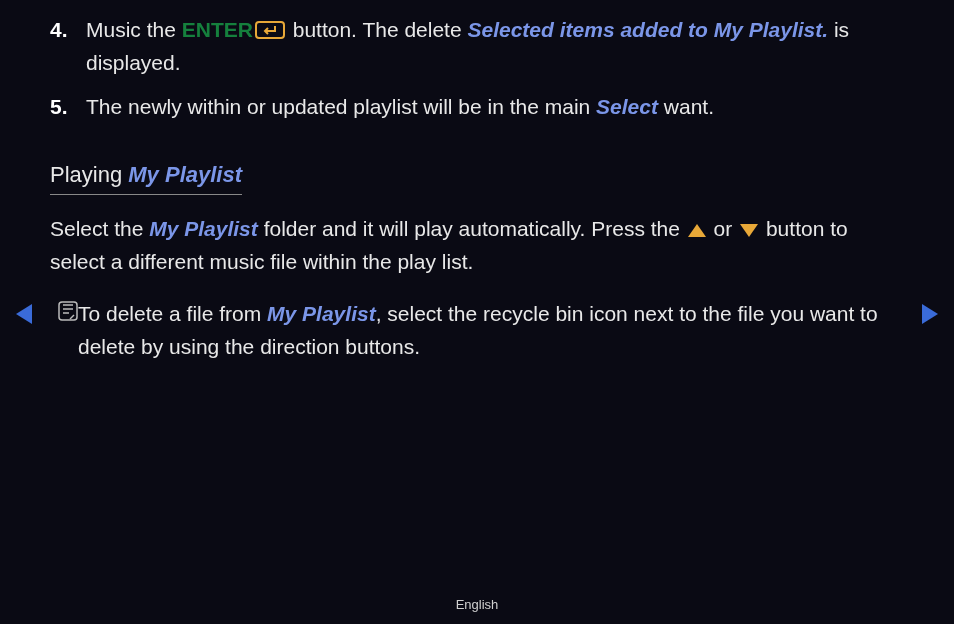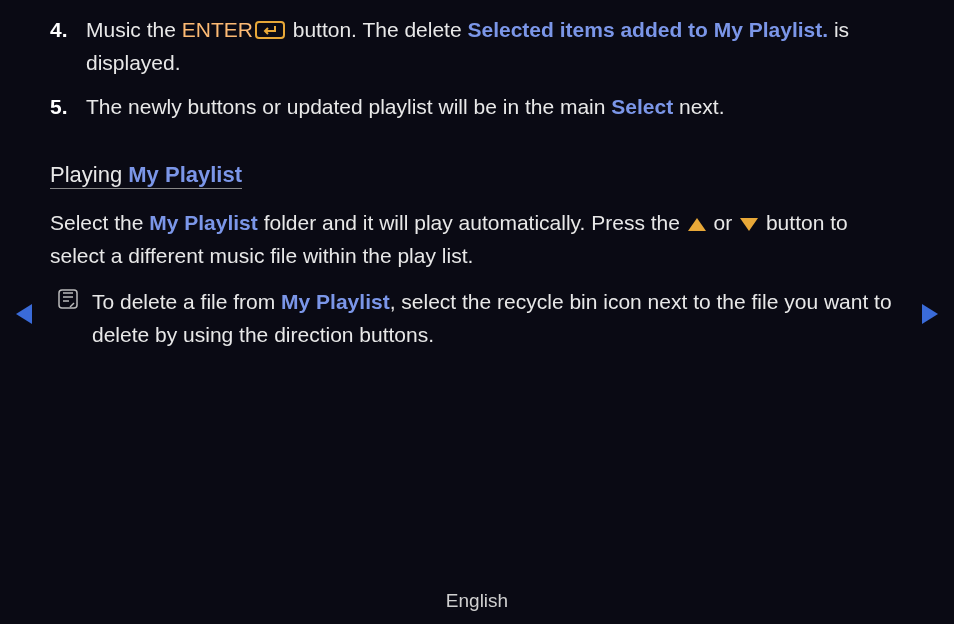--- a/index.html
+++ b/index.html
@@ -26,39 +26,38 @@
       margin-bottom: 12px;
       line-height: 1.5;
     }
     ol li .num {
       position: absolute;
       left: -12px;
       top: 0;
       font-weight: bold;
       color: #ffffff;
     }
-    .bold { font-weight: normal; color: #fdba74; }
-    .highlight { color: #7b96e8; font-weight: bold; }
+    .bold { font-weight: bold; color: #15803d; }
+    .highlight { color: #7b96e8; font-weight: bold; font-style: italic; }
     .section-title {
       margin-top: 28px;
       margin-bottom: 18px;
       font-size: 22px;
       color: #e8e8e8;
       border-bottom: 1px solid #888;
       display: inline-block;
-      padding-bottom: 0;
+      padding-bottom: 6px;
     }
     .body-text {
       line-height: 1.55;
-      margin-bottom: 14px;
+      margin-bottom: 20px;
     }
     .note-row {
       display: flex;
       align-items: flex-start;
-      gap: 14px;
       margin-top: 4px;
       margin-left: 8px;
     }
     .note-icon {
       flex-shrink: 0;
       margin-top: 3px;
     }
     .note-text {
       line-height: 1.55;
     }
@@ -101,39 +100,39 @@
       border-top: 10px solid transparent;
       border-bottom: 10px solid transparent;
       border-left: 16px solid #3a6bd8;
     }
     .footer {
       position: absolute;
       bottom: 12px;
       left: 0;
       right: 0;
       text-align: center;
-      font-size: 19px;
+      font-size: 13px;
       color: #d0d0d0;
     }
   </style>
 </head>
 <body>
 
 <div class="content">
   <ol>
     <li>
       <span class="num">4.</span>
       <span>Music the </span><span class="bold">ENTER</span><span class="enter-icon"><svg width="30" height="18" viewBox="0 0 30 18">
             <rect x="1" y="1" width="28" height="16" rx="3" fill="none" stroke="#e8a838" stroke-width="2"></rect>
             <path d="M 20 5 L 20 10 L 10 10 M 13 7 L 10 10 L 13 13" fill="none" stroke="#e8a838" stroke-width="2"></path>
           </svg></span><span> button. The delete </span><span class="highlight">Selected items added to My Playlist.</span><span> is displayed.</span>
     </li>
     <li>
       <span class="num">5.</span>
-      <span>The newly buttons or updated playlist will be in the main </span><span class="highlight">Select</span><span> next.</span>
+      <span>The newly within or updated playlist will be in the main </span><span class="highlight">Select</span><span> want.</span>
     </li>
   </ol>
 
   <div class="section-title">
     <span>Playing </span><span class="highlight">My Playlist</span>
   </div>
 
   <div class="body-text">
     <span>Select the </span><span class="highlight">My Playlist</span><span> folder and it will play automatically. Press the </span><span class="tri-up"></span><span> or </span><span class="tri-down"></span><span> button to select a different music file within the play list.</span>
   </div>

